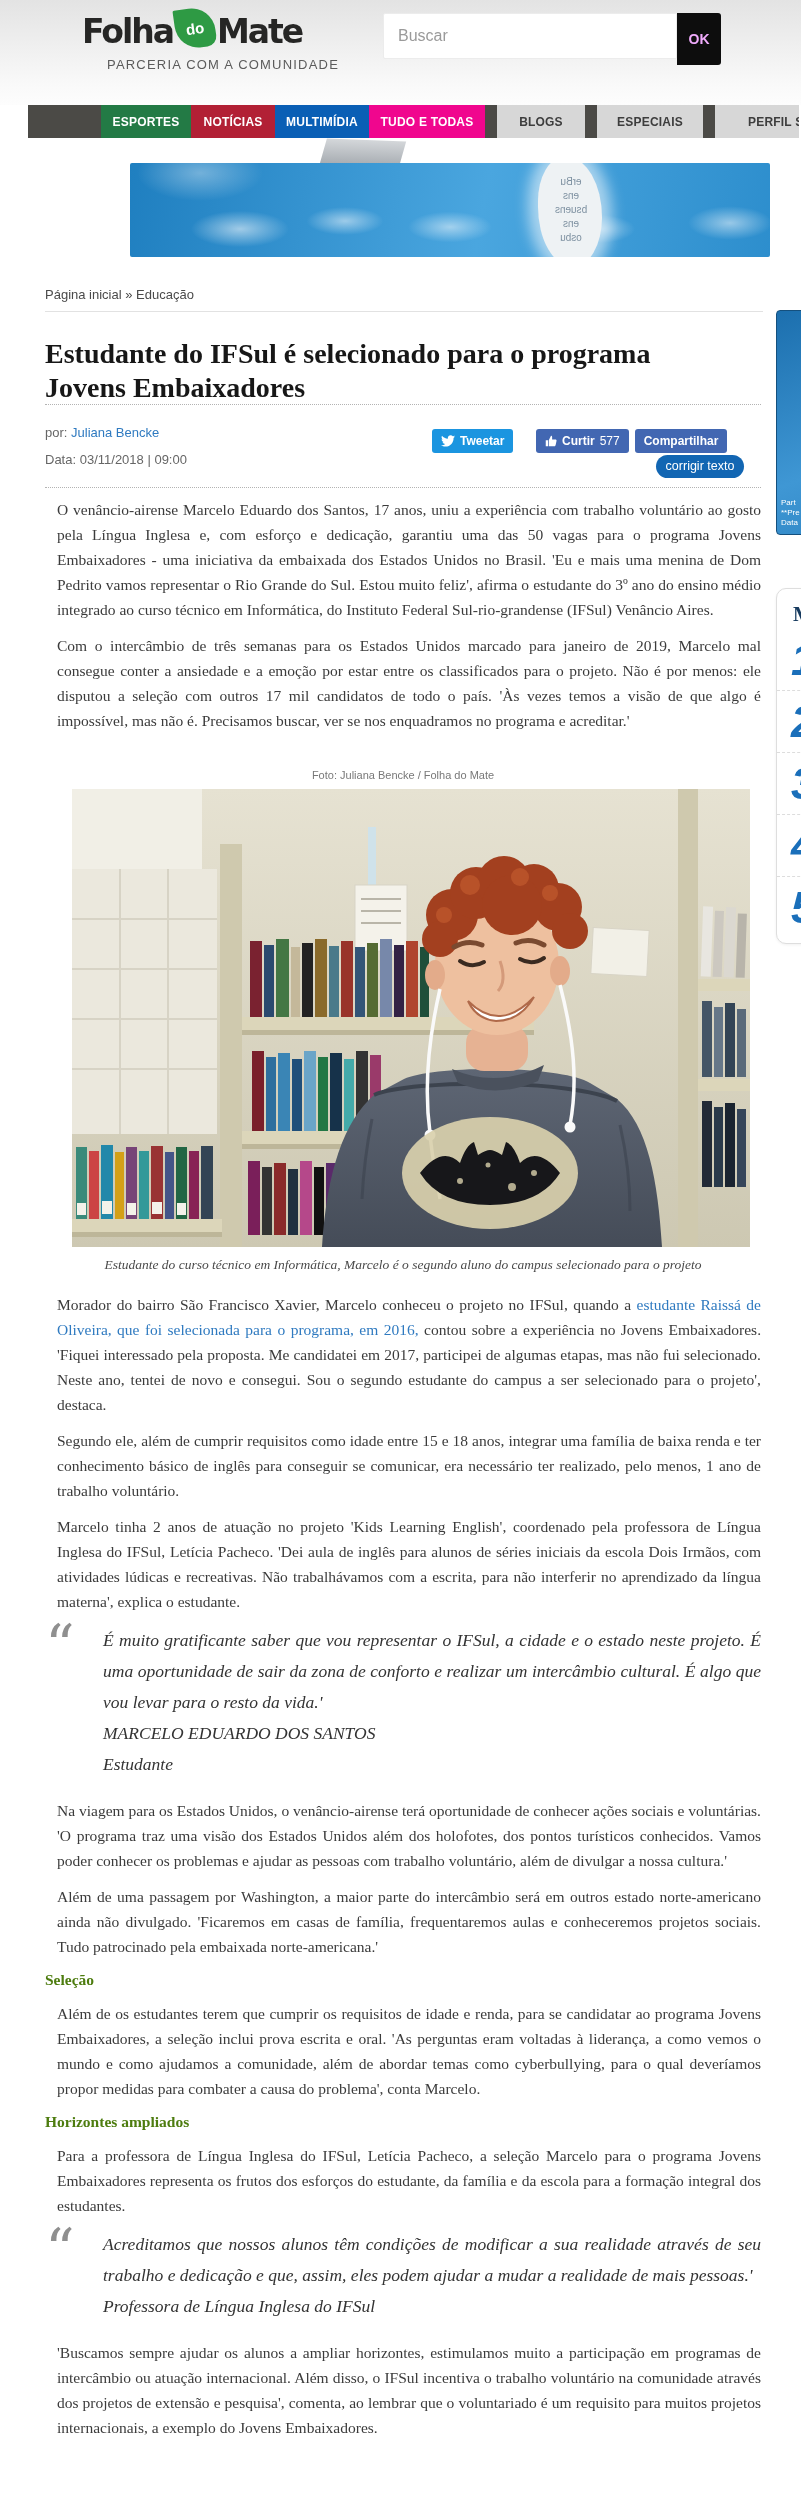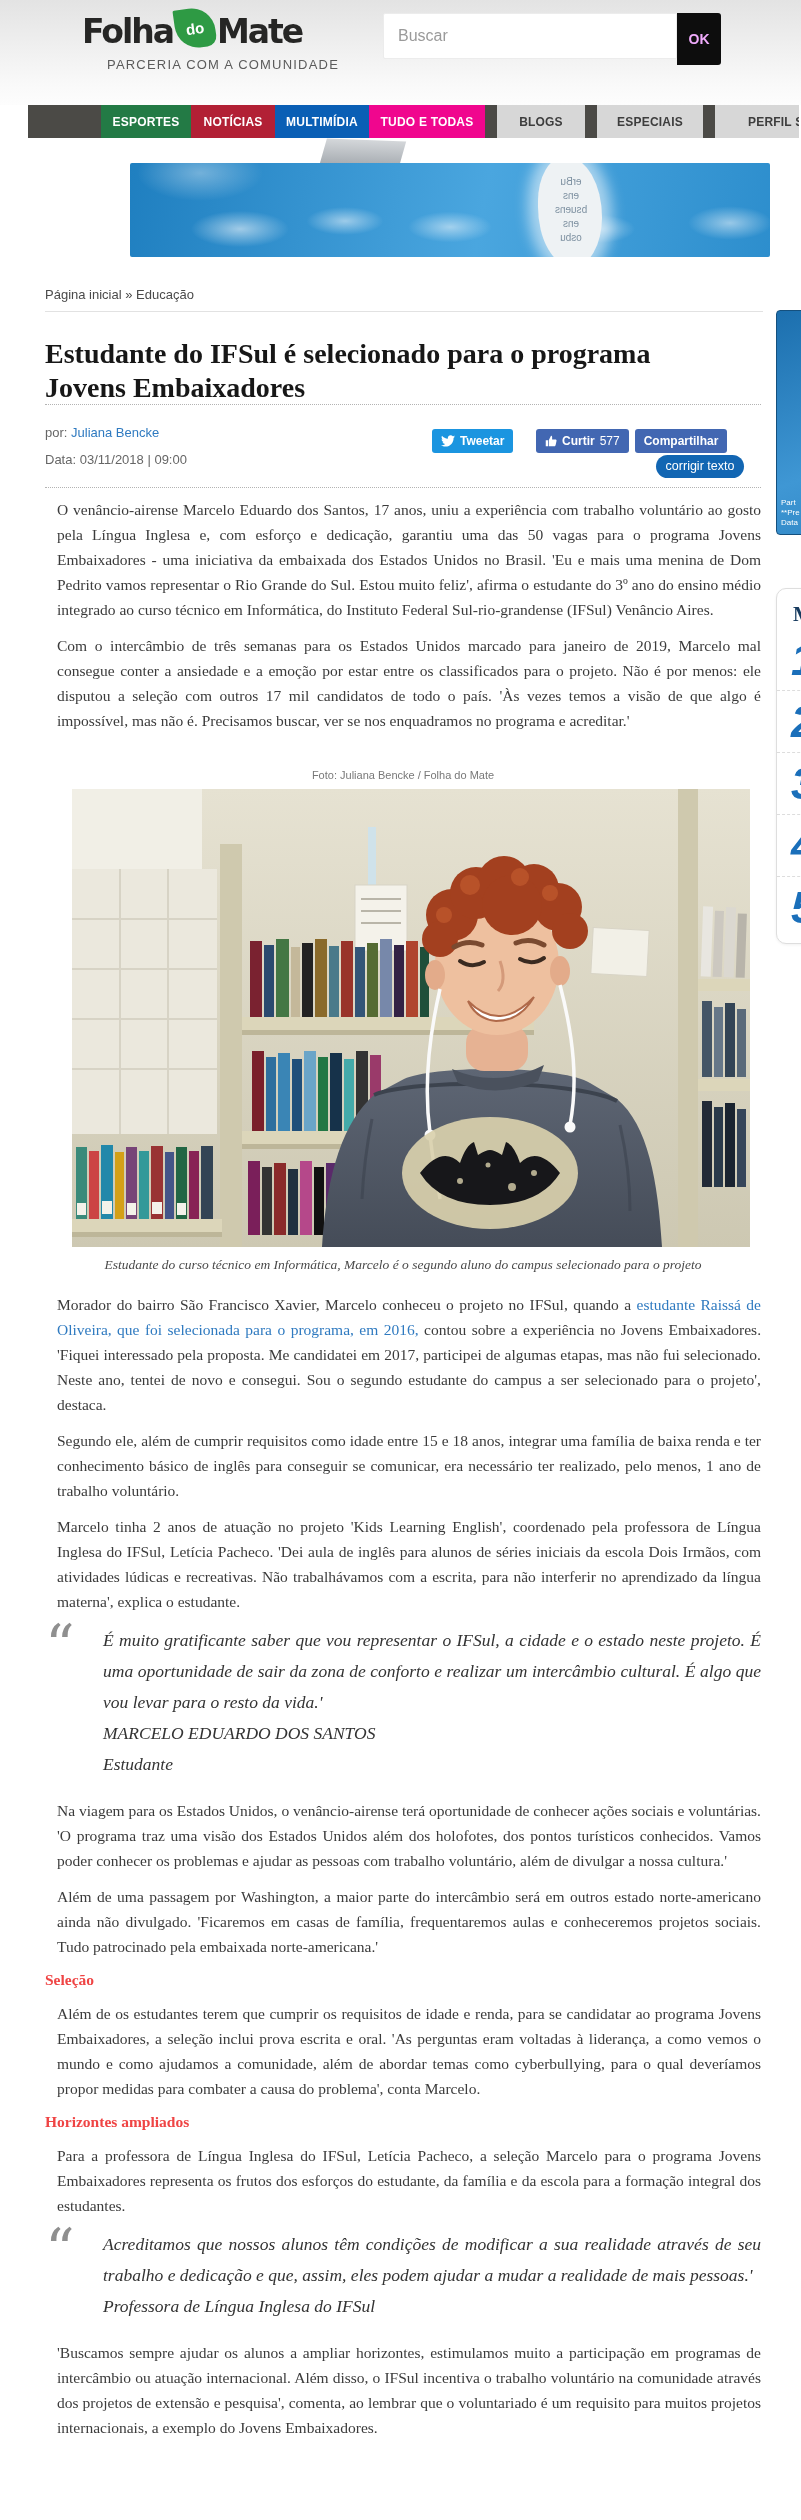--- a/index.html
+++ b/index.html
@@ -78,21 +78,21 @@
            cursor:pointer;}
 
   
   .body-copy{font-family:"Liberation Serif",serif;font-size:15.5px;line-height:25px;
              color:#3b3b3b;text-align:justify;}
   .body-1{position:absolute;left:45px;top:497px;width:716px;}
   .body-2{position:absolute;left:45px;top:1292px;width:716px;}
   .body-copy p{margin:0 0 11px 12px;}
   .inline-link{color:#2f7ac0;text-decoration:none;cursor:pointer;}
   .green-h{font-family:"Liberation Serif",serif;font-weight:bold;font-size:15.5px;
-           color:#ef4444;margin:4px 0 12px 0;line-height:19px;text-align:left;}
+           color:#4d7c0f;margin:4px 0 12px 0;line-height:19px;text-align:left;}
   .quote{position:relative;margin:6px 0 18px 0;padding-left:58px;font-style:italic;
          font-size:17.5px;line-height:31px;color:#333;}
   .quote-mark{position:absolute;left:0;top:-8px;font-family:"DejaVu Serif",serif;
               font-size:58px;color:#8f8f8f;font-style:normal;line-height:58px;}
   .quote-name,.quote-role{display:block;}
 
   
   .photo-credit{position:absolute;left:45px;top:769px;width:716px;text-align:center;
                 font-size:11px;color:#787878;}
   .article-photo{position:absolute;left:72px;top:789px;width:678px;height:458px;overflow:hidden;}

